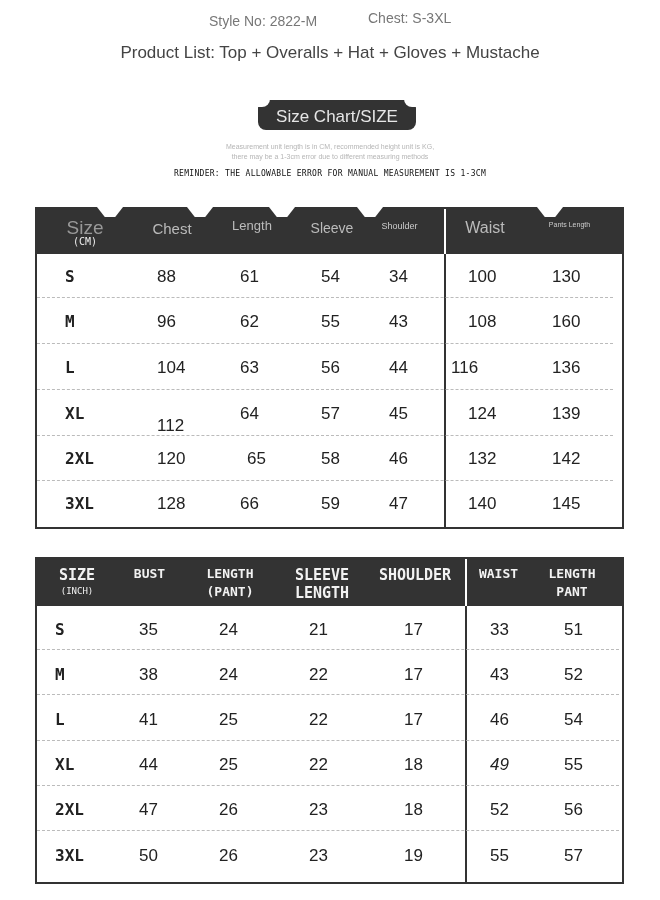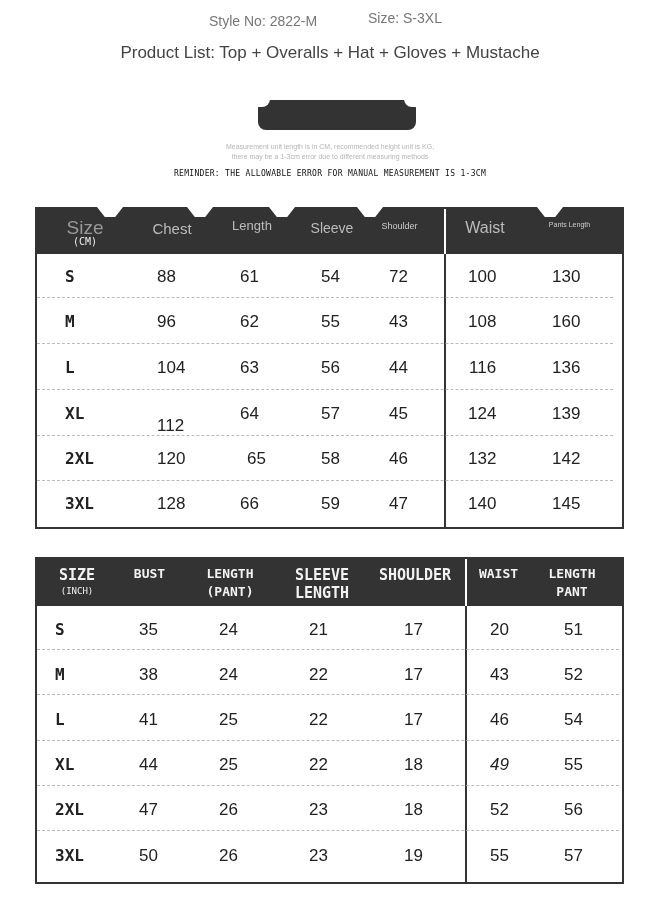--- a/index.html
+++ b/index.html
@@ -43,27 +43,28 @@
   .row { position: absolute; left: 0; width: 100%; }
   .rsep { position: absolute; left: 0; width: 576px; border-top: 1px dashed #bbb; }
   .cell { position: absolute; font-size: 17px; color: #222; }
   .size-cell { font-family: "DejaVu Sans Mono", monospace; font-weight: bold; font-size: 16px; }
 </style>
 </head>
 <body>
 
 <div class="top-line">
   <span class="style-no">Style No: 2822-M</span>
-  <span class="size-range">Size: S-3XL</span>
+  <span class="size-range">Chest: S-3XL</span>
 </div>
 <div class="product-list">Product List: Top + Overalls + Hat + Gloves + Mustache</div>
 
 <div class="badge">
   <div class="notch l"></div>
   <div class="notch r"></div>
+  <div class="badge-label">Size Chart/SIZE</div>
 </div>
 
 <div class="note note1">Measurement unit length is in CM, recommended height unit is KG,</div>
 <div class="note note2">there may be a 1-3cm error due to different measuring methods</div>
 <div class="reminder">REMINDER: THE ALLOWABLE ERROR FOR MANUAL MEASUREMENT IS 1-3CM</div>
 
 <div class="table-box t1">
   <div class="thead">
     <div class="tab-notch" style="left:60px"></div>
     <div class="tab-notch" style="left:150px"></div>
@@ -82,21 +83,21 @@
     <div class="hcell" style="left:500px; top:12px; width:65px; font-size:7px; color:#ccc;">Pants Length</div>
   </div>
   <div class="vsep" style="left:407px; top:45px; height:275px;"></div>
 
   <div>
     <div class="row" style="top:45px; height:45px;">
       <span class="cell size-cell" style="left:28px; top:13px;">S</span>
       <span class="cell" style="left:120px; top:13px;">88</span>
       <span class="cell" style="left:203px; top:13px;">61</span>
       <span class="cell" style="left:284px; top:13px;">54</span>
-      <span class="cell" style="left:352px; top:13px;">72</span>
+      <span class="cell" style="left:352px; top:13px;">34</span>
       <span class="cell" style="left:431px; top:13px;">100</span>
       <span class="cell" style="left:515px; top:13px;">130</span>
     </div>
     <div class="rsep" style="top:88px;"></div>
 
     <div class="row" style="top:90px; height:45px;">
       <span class="cell size-cell" style="left:28px; top:13px;">M</span>
       <span class="cell" style="left:120px; top:13px;">96</span>
       <span class="cell" style="left:203px; top:13px;">62</span>
       <span class="cell" style="left:284px; top:13px;">55</span>
@@ -105,21 +106,21 @@
       <span class="cell" style="left:515px; top:13px;">160</span>
     </div>
     <div class="rsep" style="top:134px;"></div>
 
     <div class="row" style="top:135px; height:45px;">
       <span class="cell size-cell" style="left:28px; top:14px;">L</span>
       <span class="cell" style="left:120px; top:14px;">104</span>
       <span class="cell" style="left:203px; top:14px;">63</span>
       <span class="cell" style="left:284px; top:14px;">56</span>
       <span class="cell" style="left:352px; top:14px;">44</span>
-      <span class="cell" style="left:432px; top:14px;">116</span>
+      <span class="cell" style="left:414px; top:14px;">116</span>
       <span class="cell" style="left:515px; top:14px;">136</span>
     </div>
     <div class="rsep" style="top:180px;"></div>
 
     <div class="row" style="top:181px; height:45px;">
       <span class="cell size-cell" style="left:28px; top:14px;">XL</span>
       <span class="cell" style="left:120px; top:14px;margin-top:12px;">112</span>
       <span class="cell" style="left:203px; top:14px;">64</span>
       <span class="cell" style="left:284px; top:14px;">57</span>
       <span class="cell" style="left:352px; top:14px;">45</span>
@@ -168,21 +169,21 @@
   </div>
   <div class="vsep" style="left:428px; top:47px; height:278px;"></div>
 
   <div>
     <div class="row" style="top:47px; height:45px;">
       <span class="cell size-cell" style="left:18px; top:14px;">S</span>
       <span class="cell" style="left:102px; top:14px;">35</span>
       <span class="cell" style="left:182px; top:14px;">24</span>
       <span class="cell" style="left:272px; top:14px;">21</span>
       <span class="cell" style="left:367px; top:14px;">17</span>
-      <span class="cell" style="left:453px; top:14px;">20</span>
+      <span class="cell" style="left:453px; top:14px;">33</span>
       <span class="cell" style="left:527px; top:14px;">51</span>
     </div>
     <div class="rsep" style="top:90px; width:582px;"></div>
 
     <div class="row" style="top:92px; height:45px;">
       <span class="cell size-cell" style="left:18px; top:14px;">M</span>
       <span class="cell" style="left:102px; top:14px;">38</span>
       <span class="cell" style="left:182px; top:14px;">24</span>
       <span class="cell" style="left:272px; top:14px;">22</span>
       <span class="cell" style="left:367px; top:14px;">17</span>

